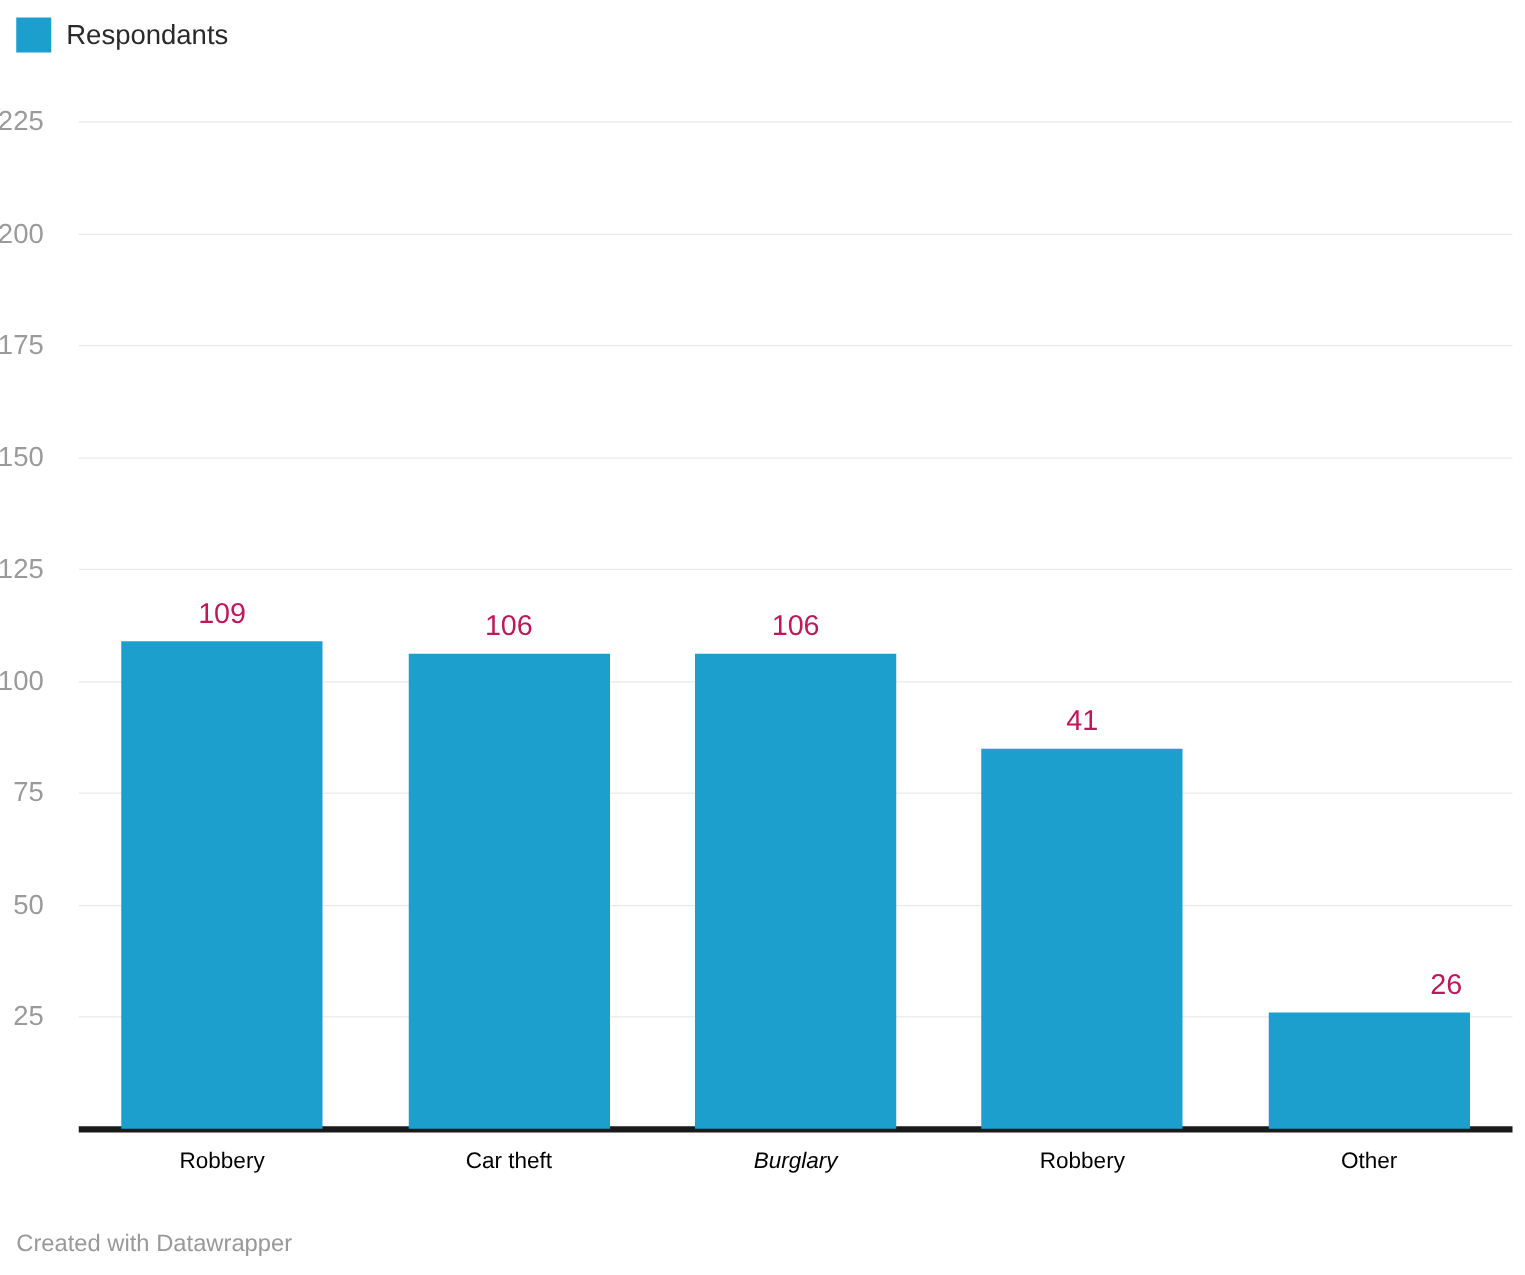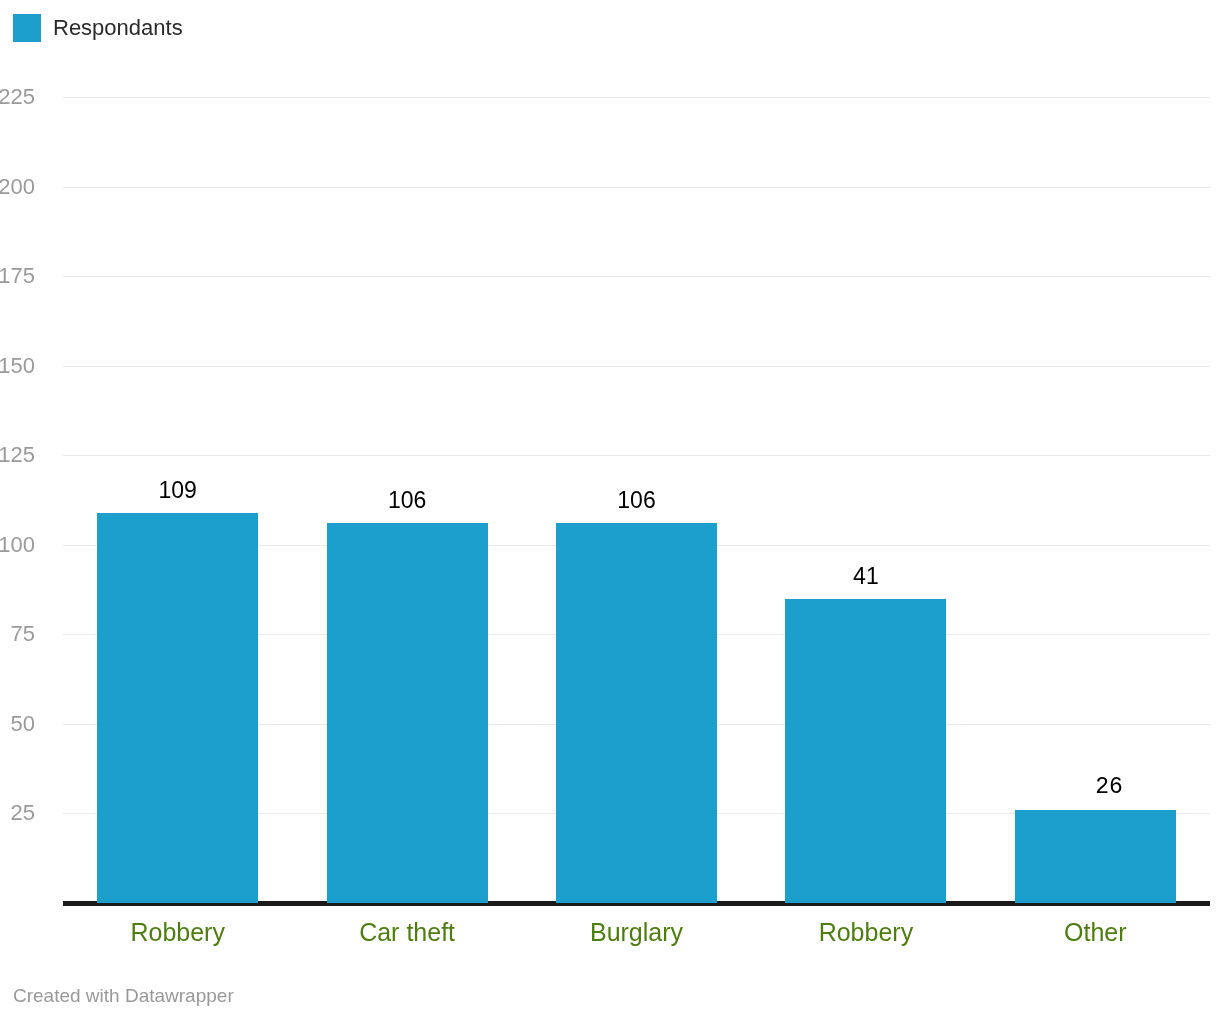--- a/index.html
+++ b/index.html
@@ -86,32 +86,32 @@
   
   .bar {
     position: absolute;
     bottom: 0;
     background: #1d9fcd;
   }
   .bar-value {
     position: absolute;
     transform: translateX(-50%);
     font-size: 23px;
-    color: #000000;
+    color: #be185d;
     white-space: nowrap;
     text-align: center;
   }
 
   
   .cat-label {
     position: absolute;
     top: 918px;
     transform: translateX(-50%);
-    font-size: 25px;
-    color: #4d7c0f;
+    font-size: 18px;
+    color: #000000;
     white-space: nowrap;
     text-align: center;
   }
 
   
   .footer {
     position: absolute;
     left: 13px;
     top: 985px;
     font-size: 19px;
@@ -152,23 +152,23 @@
       <div class="ytick-label" style="top: 0px;">225</div>
       <div class="bar" style="left: 34.1806px; width: 161.039px; height: 390.462px; background: rgb(29, 159, 205);"></div>
       <div class="bar-value" style="left: 114.7px; top: 379.538px;">109</div>
       <div class="bar" style="left: 263.581px; width: 161.039px; height: 379.716px; background: rgb(29, 159, 205);"></div>
       <div class="bar-value" style="left: 344.1px; top: 390.284px;">106</div>
       <div class="bar" style="left: 492.981px; width: 161.039px; height: 379.716px; background: rgb(29, 159, 205);"></div>
       <div class="bar-value" style="left: 573.5px; top: 390.284px;">106</div>
       <div class="bar" style="left: 722.381px; width: 161.039px; height: 304.489px; background: rgb(29, 159, 205);"></div>
       <div class="bar-value" style="left: 802.9px; top: 465.511px;">41</div>
       <div class="bar" style="left: 951.781px; width: 161.039px; height: 93.1378px; background: rgb(29, 159, 205);"></div>
-      <div class="bar-value" style="left: 1046px; top: 676.862px; font-family: Liberation Mono, monospace;">26</div>
+      <div class="bar-value" style="left: 1094px; top: 676.862px;">26</div>
     </div>
 
   <div class="footer">Created with Datawrapper</div>
 
 <div class="cat-label" style="left: 177.7px;">Robbery</div>
     <div class="cat-label" style="left: 407.1px; text-align: right;">Car theft</div>
-    <div class="cat-label" style="left: 636.5px;">Burglary</div>
+    <div class="cat-label" style="left: 636.5px; font-style: italic;">Burglary</div>
     <div class="cat-label" style="left: 865.9px;">Robbery</div>
     <div class="cat-label" style="left: 1095.3px;">Other</div>
   </div>
 
 </body></html>

